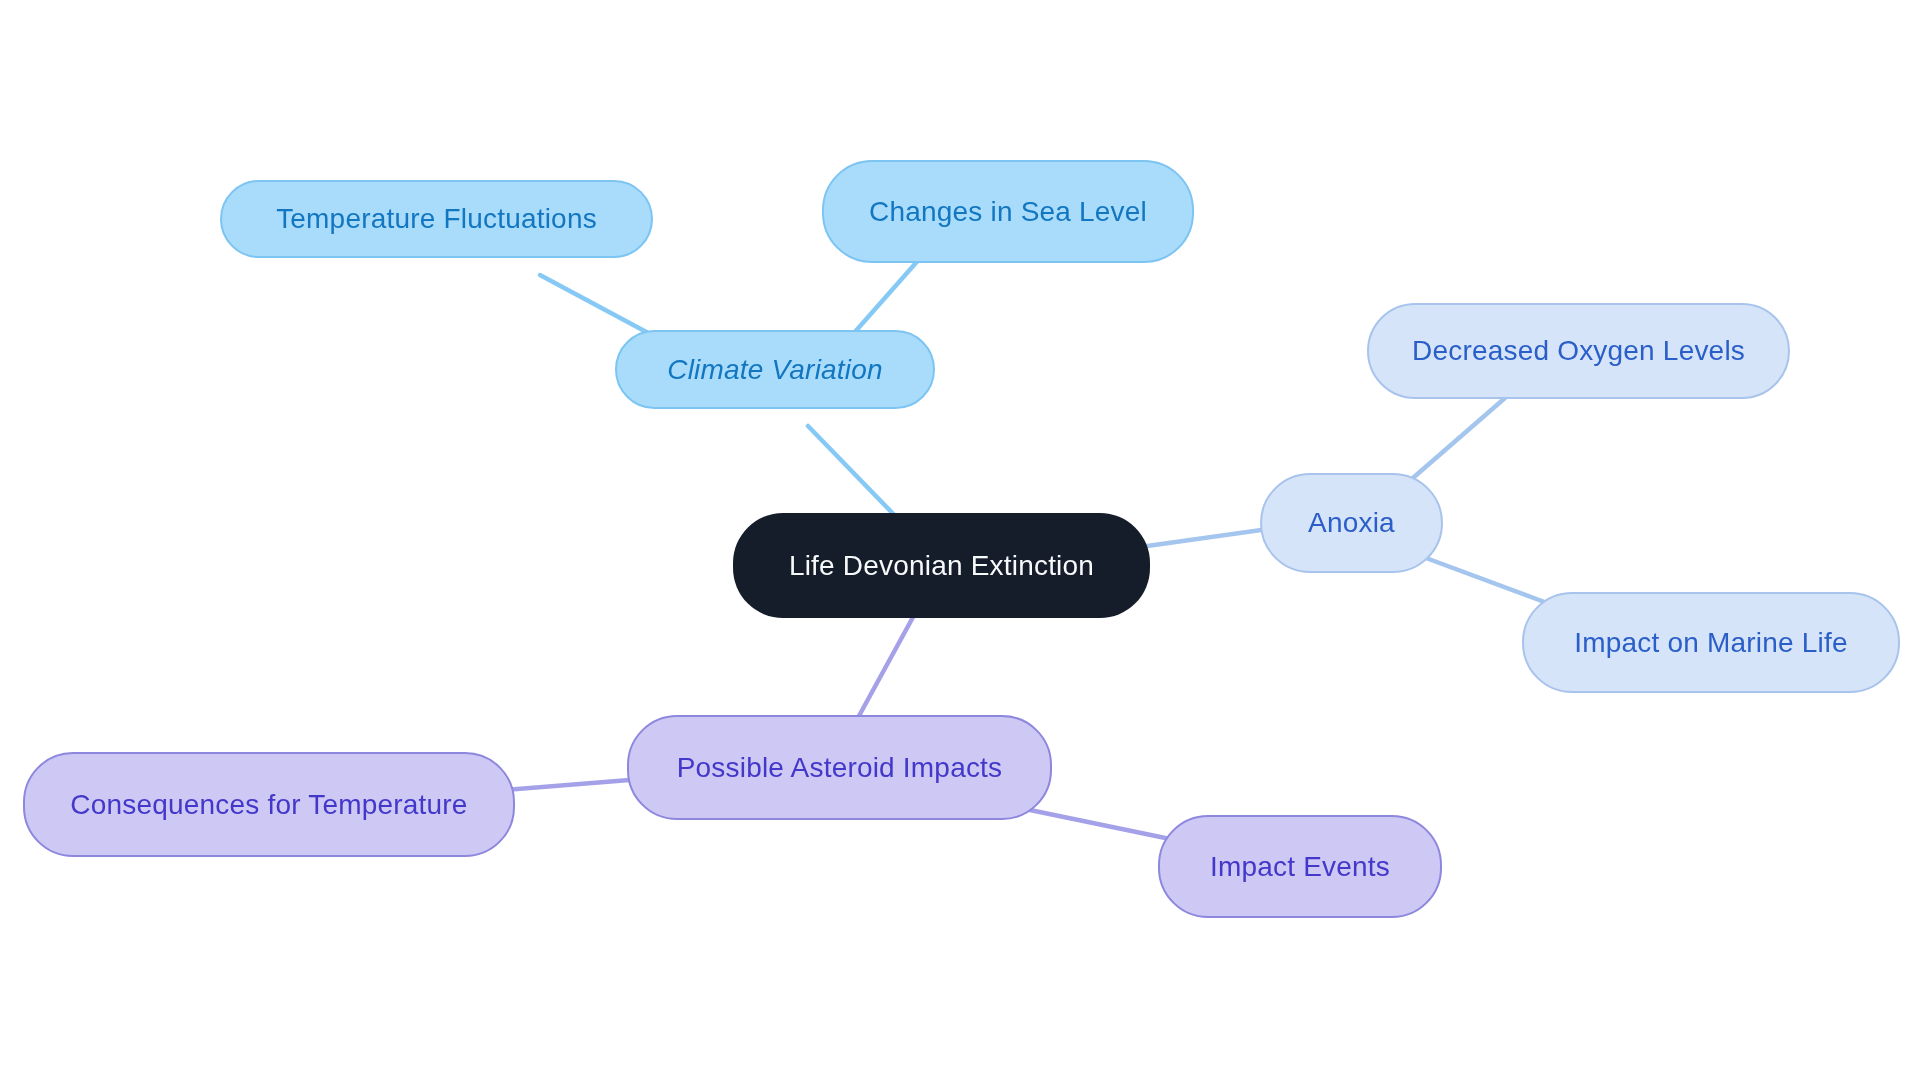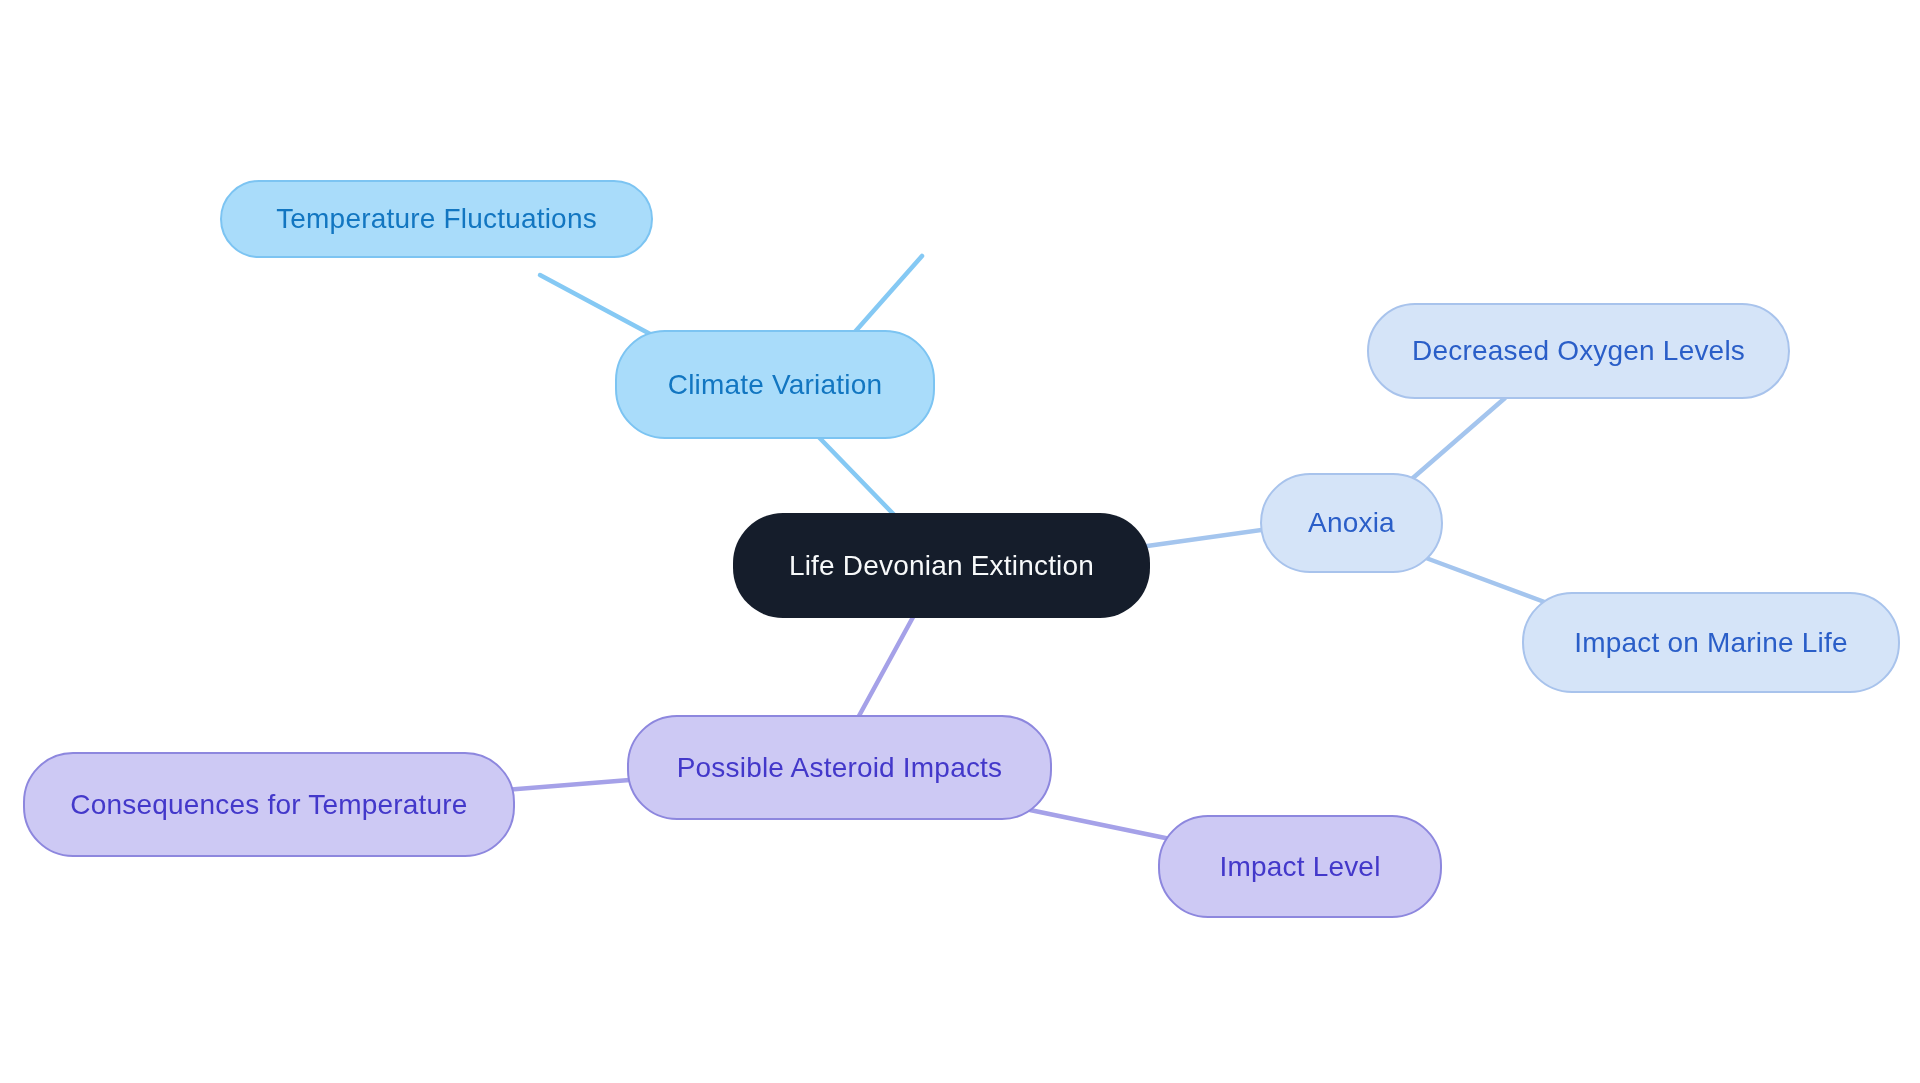--- a/index.html
+++ b/index.html
@@ -77,22 +77,23 @@
     <line class="edge" x1="808" y1="426" x2="903" y2="524" stroke="#85C9F4"></line>
     <line class="edge" x1="1140" y1="547" x2="1275" y2="528" stroke="#A4C5EE"></line>
     <line class="edge" x1="1406" y1="484" x2="1505" y2="398" stroke="#A4C5EE"></line>
     <line class="edge" x1="1426" y1="558" x2="1574" y2="613" stroke="#A4C5EE"></line>
     <line class="edge" x1="918" y1="608" x2="854" y2="725" stroke="#A5A1E8"></line>
     <line class="edge" x1="505" y1="790" x2="642" y2="779" stroke="#A5A1E8"></line>
     <line class="edge" x1="1030" y1="810" x2="1175" y2="840" stroke="#A5A1E8"></line>
   </svg>
 
   <div class="node style-center" style="left: 733px; top: 513px; width: 417px; height: 105px;">Life Devonian Extinction</div>
-  <div class="node style-blue" style="left: 615px; top: 330px; width: 320px; height: 109px;">Climate Variation</div>
+  <div class="node style-blue" style="left: 615px; top: 330px; width: 320px; height: 79px; font-style: italic;">Climate Variation</div>
   <div class="node style-blue" style="left: 220px; top: 180px; width: 433px; height: 78px;">Temperature Fluctuations</div>
+  <div class="node style-blue" style="left: 822px; top: 160px; width: 372px; height: 103px;">Changes in Sea Level</div>
   <div class="node style-periwinkle" style="left: 1260px; top: 473px; width: 183px; height: 100px;">Anoxia</div>
   <div class="node style-periwinkle" style="left: 1367px; top: 303px; width: 423px; height: 96px;">Decreased Oxygen Levels</div>
   <div class="node style-periwinkle" style="left: 1522px; top: 592px; width: 378px; height: 101px;">Impact on Marine Life</div>
   <div class="node style-lavender" style="left: 627px; top: 715px; width: 425px; height: 105px;">Possible Asteroid Impacts</div>
   <div class="node style-lavender" style="left: 23px; top: 752px; width: 492px; height: 105px;">Consequences for Temperature</div>
-  <div class="node style-lavender" style="left: 1158px; top: 815px; width: 284px; height: 103px;">Impact Level</div>
+  <div class="node style-lavender" style="left: 1158px; top: 815px; width: 284px; height: 103px;">Impact Events</div>
 
 </div>
 
 </body></html>

